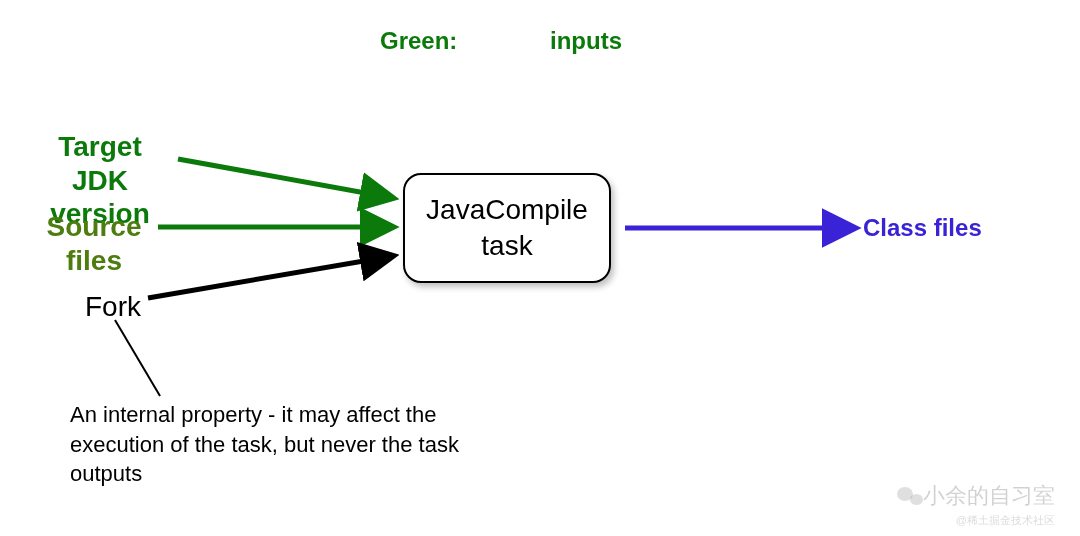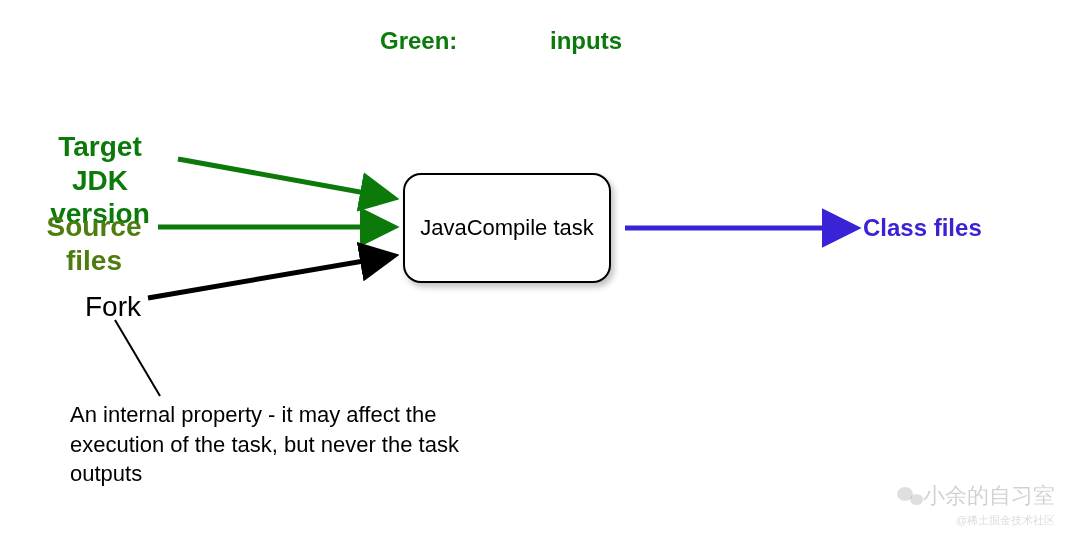--- a/index.html
+++ b/index.html
@@ -39,21 +39,21 @@
       left: 403px;
       width: 208px;
       height: 110px;
       border: 2px solid #000000;
       border-radius: 18px;
       background: #ffffff;
       display: flex;
       align-items: center;
       justify-content: center;
       text-align: center;
-      font-size: 22px;
+      font-size: 28px;
       line-height: 1.3;
       box-shadow: 3px 4px 6px rgba(0,0,0,0.25);
     }
     .output-label {
       position: absolute;
       top: 214px;
       left: 863px;
       font-size: 24px;
       font-weight: bold;
       color: #3a22d6;

